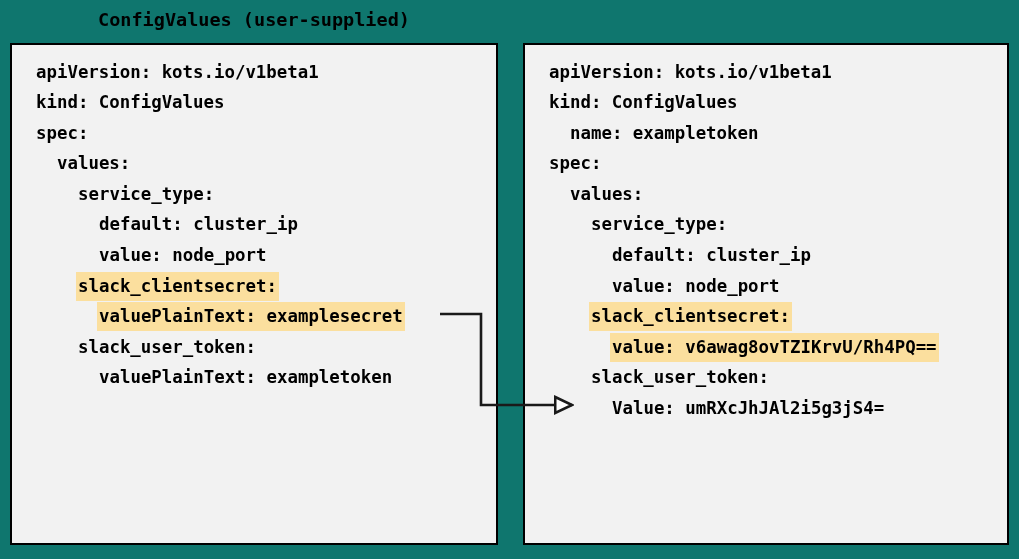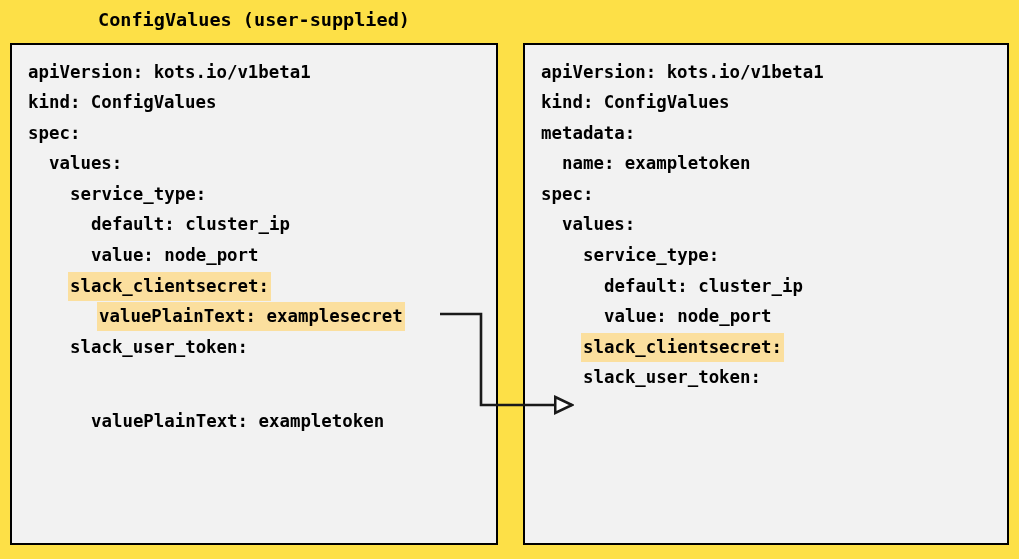--- a/index.html
+++ b/index.html
@@ -4,21 +4,21 @@
 <style>
   html, body {
     margin: 0;
     padding: 0;
     background: #ffffff;
   }
   #stage {
     position: relative;
     width: 1019px;
     height: 559px;
-    background: #fde047;
+    background: #0f766e;
     overflow: hidden;
     font-family: "DejaVu Sans Mono", "Liberation Mono", monospace;
   }
 
   .panel-title {
     position: absolute;
     top: 8px;
     font-family: "DejaVu Sans Mono", "Liberation Mono", monospace;
     font-size: 18.5px;
     font-weight: bold;
@@ -38,21 +38,21 @@
     background: #F2F2F2;
     border: 2.2px solid #000000;
     box-sizing: border-box;
     overflow: hidden;
   }
   #panel-left  { left: 10px;  width: 488px; }
   #panel-right { left: 523px; width: 486px; }
 
   .code-lines {
     position: relative;
-    padding: 11px 0 0 4px;
+    padding: 11px 0 0 12px;
     text-decoration: underline;
   }
   .code-line {
     position: relative;
     height: 30.6px;
     line-height: 30.6px;
     white-space: pre;
     font-family: "DejaVu Sans Mono", "Liberation Mono", monospace;
     font-size: 17.4px;
     font-weight: bold;
@@ -90,40 +90,41 @@
   <div class="code-panel" id="panel-left">
     <div class="code-lines" id="lines-left">
         <div class="code-line" style="padding-left: 10px;"><span class="txt">apiVersion: kots.io/v1beta1</span></div>
         <div class="code-line" style="padding-left: 10px;"><span class="txt">kind: ConfigValues</span></div>
         <div class="code-line" style="padding-left: 10px;"><span class="txt">spec:</span></div>
         <div class="code-line" style="padding-left: 31px;"><span class="txt">values:</span></div>
         <div class="code-line" style="padding-left: 52px;"><span class="txt">service_type:</span></div>
         <div class="code-line" style="padding-left: 73px;"><span class="txt">default: cluster_ip</span></div>
         <div class="code-line" style="padding-left: 73px;"><span class="txt">value: node_port</span></div>
         <div class="code-line hl" style="padding-left: 52px;"><span class="txt">slack_clientsecret:</span></div>
-        <div class="code-line hl" style="padding-left: 73px; margin-left: 8px;"><span class="txt">valuePlainText: examplesecret</span></div>
+        <div class="code-line hl" style="padding-left: 73px;"><span class="txt">valuePlainText: examplesecret</span></div>
         <div class="code-line" style="padding-left: 52px;"><span class="txt">slack_user_token:</span></div>
-        <div class="code-line" style="padding-left: 73px; margin-top: 44px;"><span class="txt">valuePlainText: exampletoken</span></div>
+        <div class="code-line" style="padding-left: 73px;"><span class="txt">valuePlainText: exampletoken</span></div>
       </div>
   </div>
 
 
   <div class="code-panel" id="panel-right">
     <div class="code-lines" id="lines-right">
         <div class="code-line" style="padding-left: 10px;"><span class="txt">apiVersion: kots.io/v1beta1</span></div>
         <div class="code-line" style="padding-left: 10px;"><span class="txt">kind: ConfigValues</span></div>
-        <div class="code-line" style="padding-left: 10px;"><span class="txt">metadata:</span></div>
         <div class="code-line" style="padding-left: 31px;"><span class="txt">name: exampletoken</span></div>
         <div class="code-line" style="padding-left: 10px;"><span class="txt">spec:</span></div>
         <div class="code-line" style="padding-left: 31px;"><span class="txt">values:</span></div>
         <div class="code-line" style="padding-left: 52px;"><span class="txt">service_type:</span></div>
         <div class="code-line" style="padding-left: 73px;"><span class="txt">default: cluster_ip</span></div>
         <div class="code-line" style="padding-left: 73px;"><span class="txt">value: node_port</span></div>
         <div class="code-line hl" style="padding-left: 52px;"><span class="txt">slack_clientsecret:</span></div>
+        <div class="code-line hl" style="padding-left: 73px;"><span class="txt">value: v6awag8ovTZIKrvU/Rh4PQ==</span></div>
         <div class="code-line" style="padding-left: 52px;"><span class="txt">slack_user_token:</span></div>
+        <div class="code-line" style="padding-left: 73px;"><span class="txt">Value: umRXcJhJAl2i5g3jS4=</span></div>
       </div>
   </div>
 
   <svg id="connector" viewBox="0 0 1019 559">
     <defs>
       <marker id="openhead" viewBox="0 0 10 10" refX="9.2" refY="5" markerWidth="7.5" markerHeight="7.5" orient="auto-start-reverse">
         <path d="M 0.6 0.9 L 9.2 5 L 0.6 9.1 z" fill="#ffffff" stroke="#1a1a1a" stroke-width="1.3" stroke-linejoin="miter"></path>
       </marker>
     </defs>
     <path d="M 440 314 L 481 314 L 481 405 L 572 405" fill="none" stroke="#1a1a1a" stroke-width="2.6" stroke-linejoin="miter" stroke-linecap="butt" marker-end="url(#openhead)"></path>

